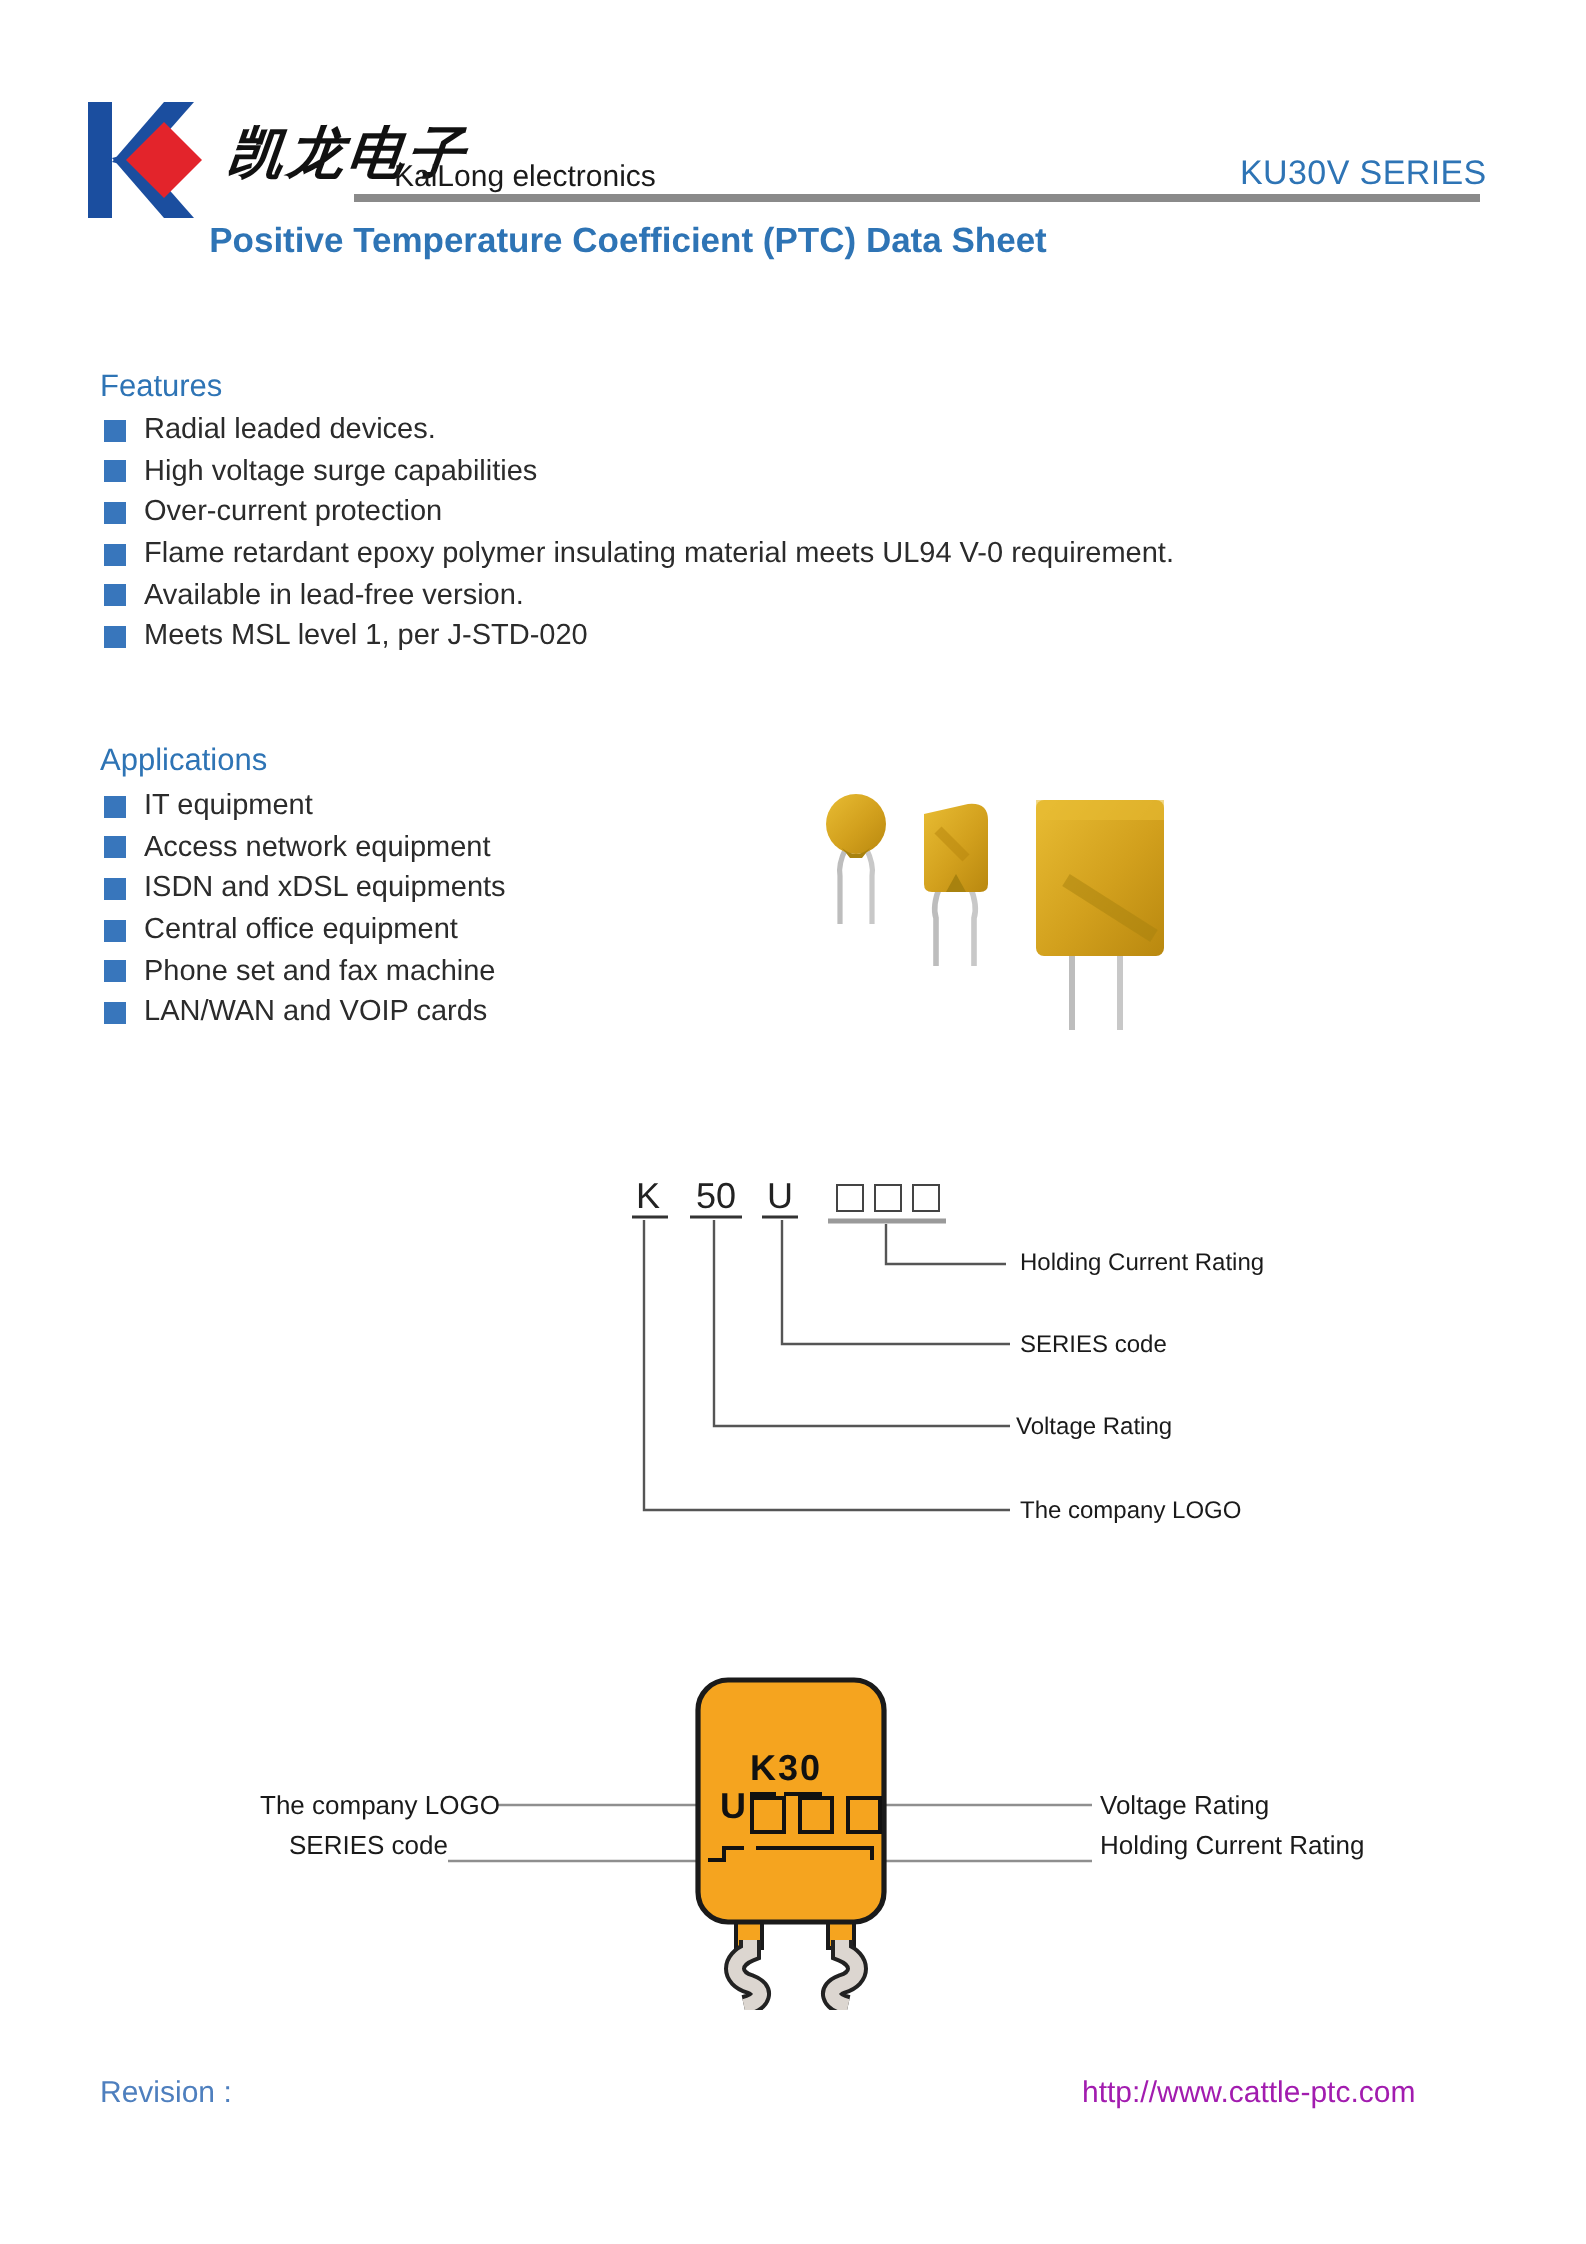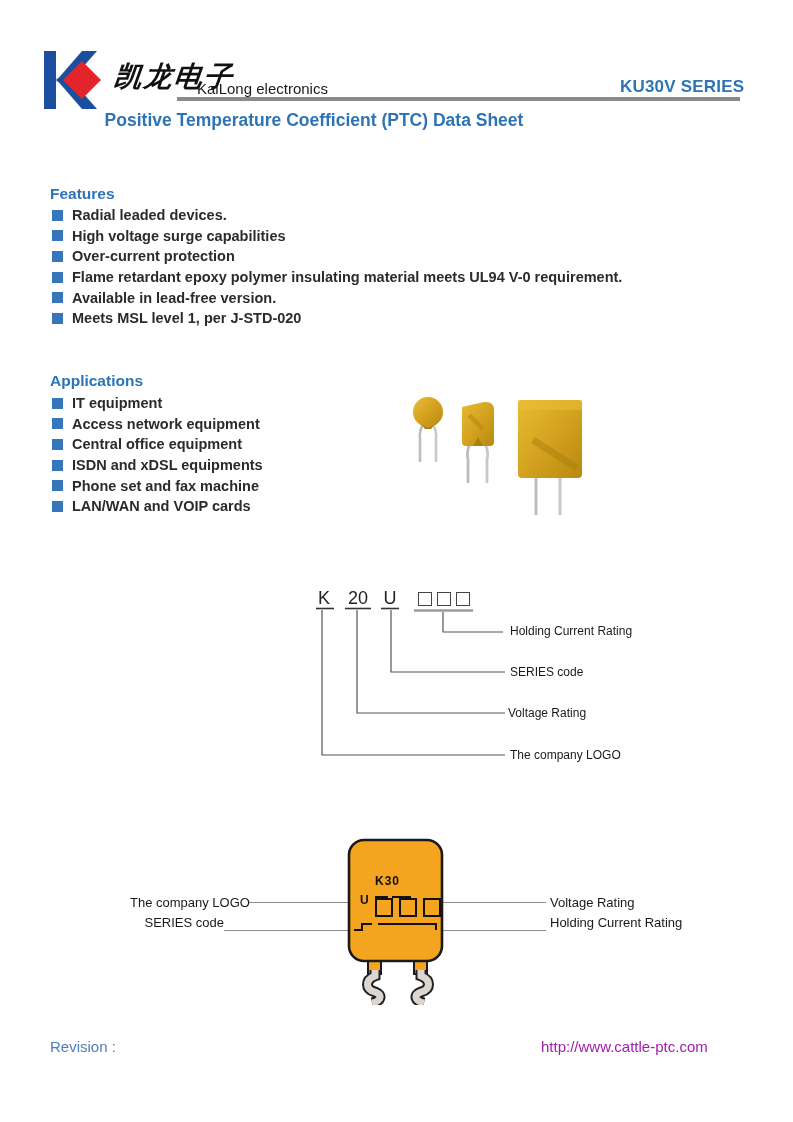--- a/index.html
+++ b/index.html
@@ -5,38 +5,38 @@
   html,body{margin:0;padding:0;background:#fff;}
   .page{
     position:relative;width:793px;height:1122px;margin:0 auto;background:#fff;
     font-family:"Liberation Sans", sans-serif;color:#262626;overflow:hidden;
   }
   .abs{position:absolute;}
   
   .chinese{font-family:"DejaVu Serif", serif;font-weight:bold;font-size:28px;color:#111;
            letter-spacing:2px;font-style:italic;transform:skewX(-6deg);}
   .company{font-size:15px;color:#1a1a1a;}
-  .series{font-size:17px;font-weight:bold;color:#2E74B5;letter-spacing:.2px;}
+  .series{font-size:17px;font-weight:normal;color:#2E74B5;letter-spacing:.2px;}
   .rule{background:#8A8A8A;height:4px;}
   
   .title{width:628px;text-align:center;font-size:17.5px;font-weight:bold;color:#2E74B5;}
-  .h2{font-size:15.5px;font-weight:bold;color:#2E74B5;}
-  
-  ul.blist{list-style:none;margin:0;padding:0;font-weight:bold;}
+  .h2{font-size:15.5px;font-weight:normal;color:#2E74B5;}
+  
+  ul.blist{list-style:none;margin:0;padding:0;}
   ul.blist li{height:20.6px;display:flex;align-items:center;font-size:14.5px;color:#2b2b2b;}
   .bullet{width:11px;height:11px;background:#3876BC;display:inline-block;margin-right:9px;flex:0 0 11px;}
   
   .code-char{font-size:18px;color:#222;text-align:center;display:inline-block;}
   .digit-box{width:12px;height:12px;border:1.6px solid #444;display:inline-block;background:#fff;}
   .boxrow{display:flex;gap:5px;}
   .leader-label{font-size:12px;color:#1a1a1a;white-space:nowrap;}
   
   .diag-label{font-size:13px;color:#1a1a1a;white-space:nowrap;}
   .right-align{text-align:right;}
-  .mark-text{font-size:12px;font-weight:bold;color:#111;letter-spacing:1px;}
+  .mark-text{font-size:18px;font-weight:bold;color:#111;letter-spacing:1px;}
   .mark-box{width:14px;height:15px;border:2px solid #111;display:inline-block;background:transparent;}
   
   .footer-text{font-size:15px;color:#4E7FBE;}
   a.url{color:#a21caf;text-decoration:none;text-align:right;}
 </style>
 </head>
 <body>
 
 <div class="page">
 
@@ -86,25 +86,25 @@
     <li>
         <span class="bullet"></span>
         <span>IT equipment</span>
       </li>
     <li>
         <span class="bullet"></span>
         <span>Access network equipment</span>
       </li>
     <li>
         <span class="bullet"></span>
+        <span>ISDN and xDSL equipments</span>
+      </li>
+    <li>
+        <span class="bullet"></span>
         <span>Central office equipment</span>
-      </li>
-    <li>
-        <span class="bullet"></span>
-        <span>ISDN and xDSL equipments</span>
       </li>
     <li>
         <span class="bullet"></span>
         <span>Phone set and fax machine</span>
       </li>
     <li>
         <span class="bullet"></span>
         <span>LAN/WAN and VOIP cards</span>
       </li>
   </ul>
@@ -137,21 +137,21 @@
       <line x1="141" y1="90" x2="141" y2="130" stroke="#BDBDBD" stroke-width="3"></line>
       <line x1="165" y1="90" x2="165" y2="130" stroke="#C8C8C8" stroke-width="3"></line>
       <rect x="123" y="15" width="64" height="78" rx="4" fill="url(#gold)"></rect>
       <line x1="138" y1="55" x2="182" y2="83" stroke="#A8820F" stroke-width="7" opacity="0.5"></line>
       <rect x="123" y="15" width="64" height="10" fill="#E8BC33" opacity="0.6"></rect>
     </g>
   </svg>
 
 
   <span class="abs code-char" style="left:312px;top:588px;width:24px">K</span>
-  <span class="abs code-char" style="left:344px;top:588px;width:28px">20</span>
+  <span class="abs code-char" style="left:344px;top:588px;width:28px">50</span>
   <span class="abs code-char" style="left:380px;top:588px;width:20px">U</span>
   <div class="abs boxrow" style="left:418px;top:592px">
     <span class="digit-box"></span>
     <span class="digit-box"></span>
     <span class="digit-box"></span>
   </div>
 
   <svg class="abs" style="left:300px;top:580px" width="340" height="190" viewBox="0 0 340 190">
 
     <line x1="16" y1="28.5" x2="34" y2="28.5" stroke="#333" stroke-width="1.6"></line>

